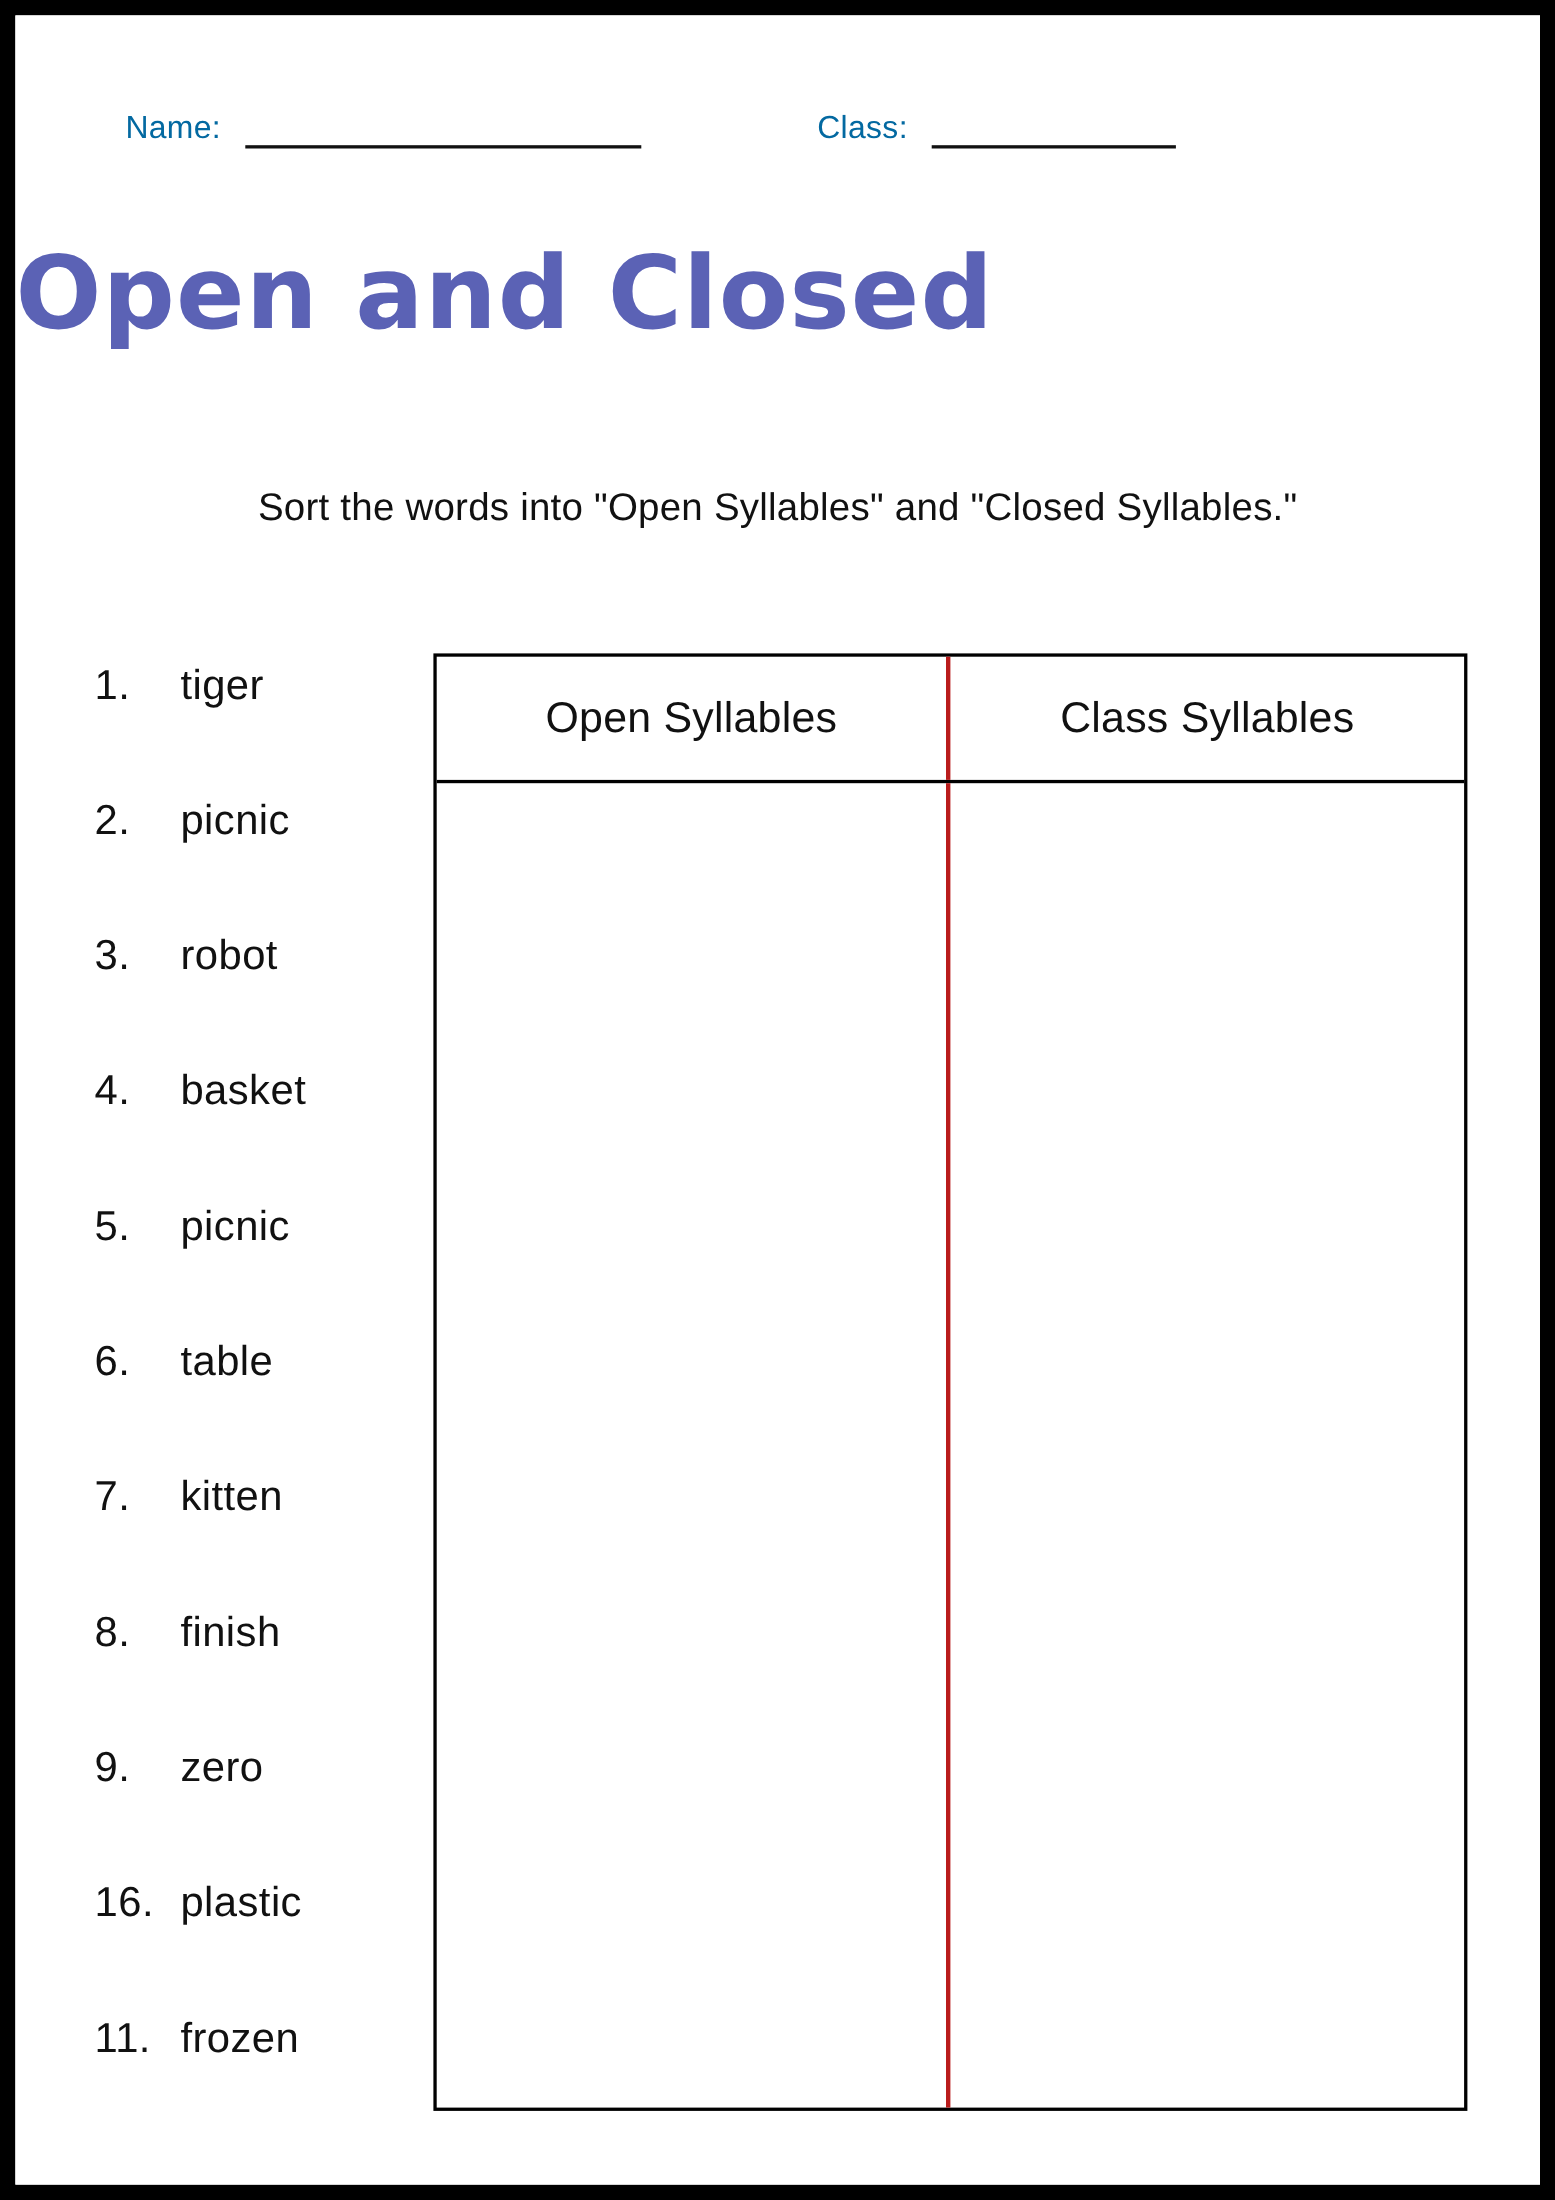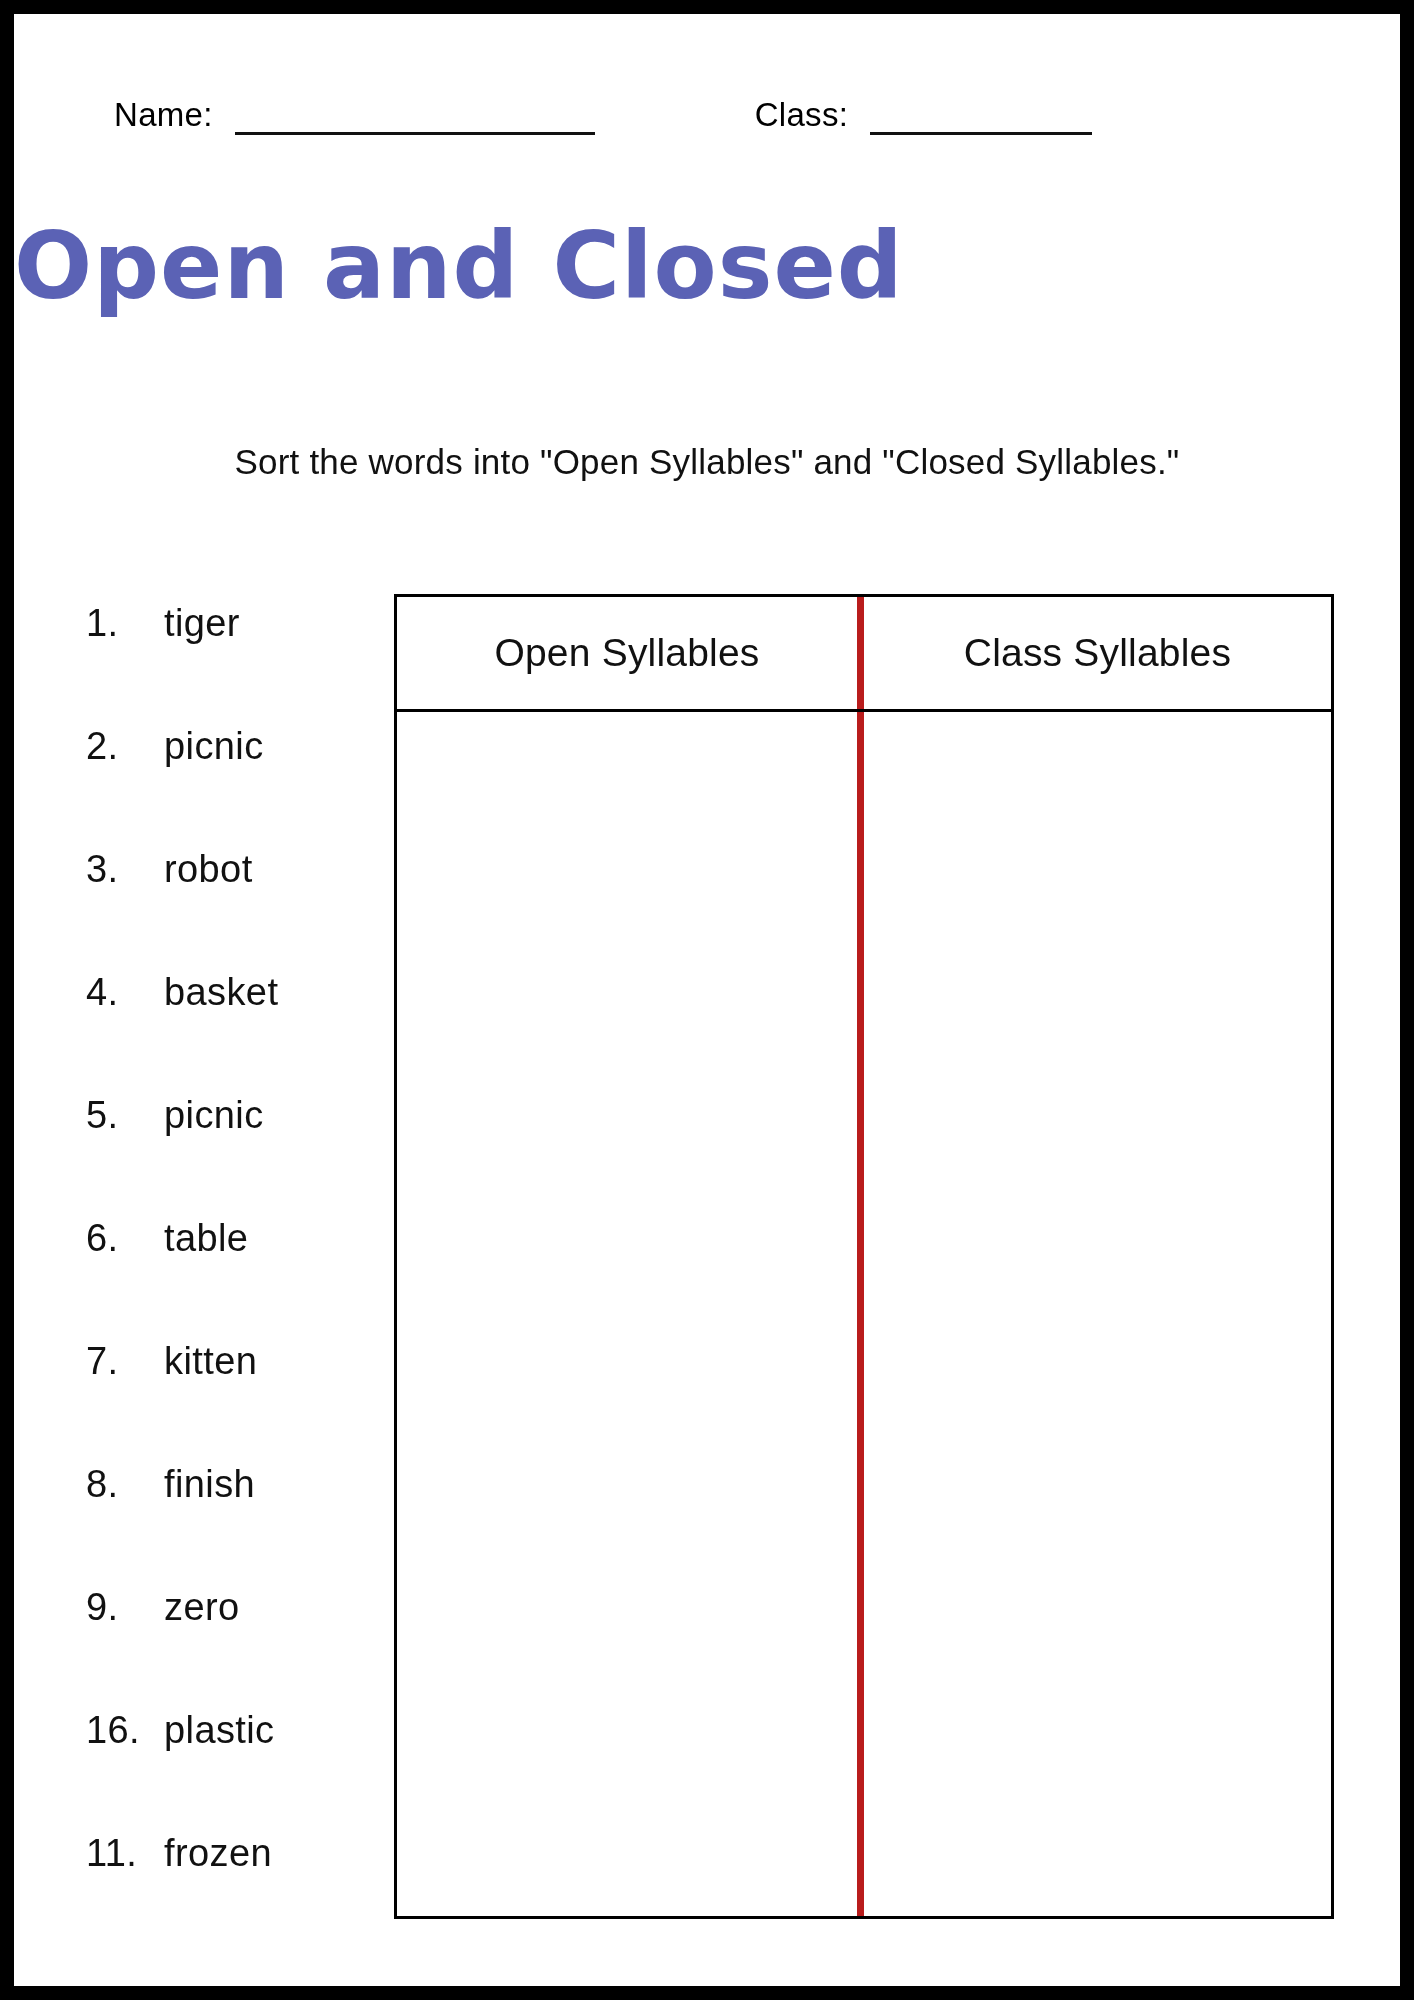--- a/index.html
+++ b/index.html
@@ -37,22 +37,22 @@
     top: 80px;
     width: 1190px;
     display: flex;
     align-items: flex-end;
   }
   .field {
     display: flex;
     align-items: flex-end;
   }
   .field-label {
-    font-size: 33px;
-    color: #000000;
+    font-size: 29px;
+    color: #0369a1;
     letter-spacing: 0.3px;
     line-height: 1;
     padding-bottom: 4px;
     white-space: nowrap;
   }
   .field-line {
     border-bottom: 3px solid #111111;
     height: 38px;
   }
   .name-field { margin-right: 160px; }
@@ -135,21 +135,21 @@
   }
   .col {
     flex: 1 1 50%;
     box-sizing: border-box;
     display: flex;
     align-items: center;
     justify-content: center;
   }
   .table-head .col:first-child,
   .table-body .col:first-child {
-    border-right: 7px solid #b91c1c;
+    border-right: 4px solid #b91c1c;
   }
   .col-head-text {
     font-size: 39px;
     color: #111111;
     letter-spacing: 0.2px;
   }
 </style>
 </head>
 <body>
 

